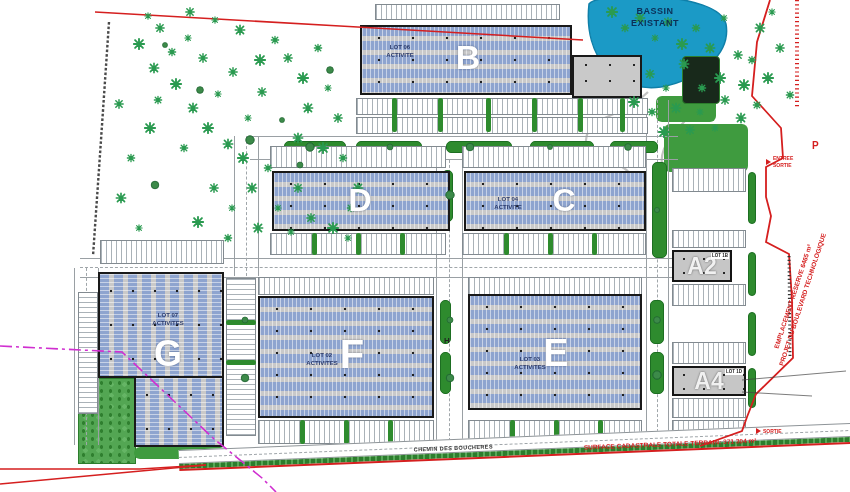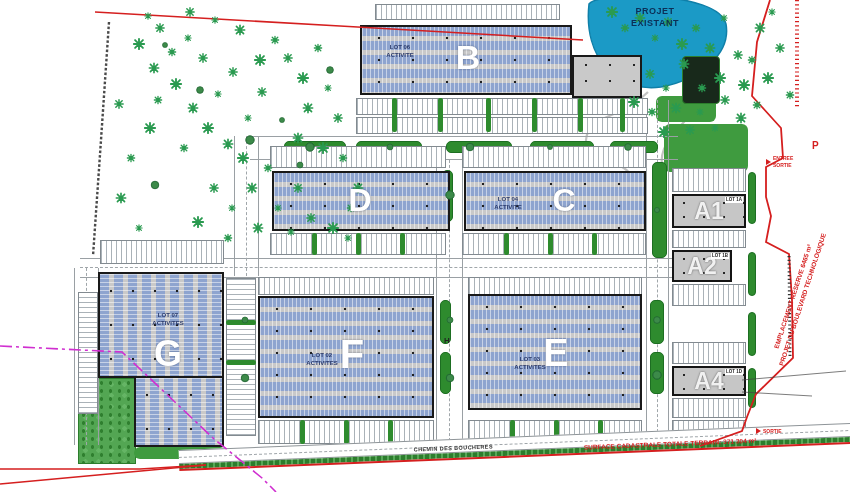--- a/index.html
+++ b/index.html
@@ -157,24 +157,20 @@
 
   <div class="bld roofH" style="left:360px;top:25px;width:212px;height:70px;"></div>
   <div class="bld roofP" style="left:572px;top:55px;width:70px;height:43px;"></div>
   <div class="bld roofH" style="left:272px;top:171px;width:178px;height:60px;"></div>
   <div class="bld roofH" style="left:464px;top:171px;width:182px;height:60px;"></div>
   <div class="bld roofH" style="left:258px;top:296px;width:176px;height:122px;"></div>
   <div class="bld roofH" style="left:468px;top:294px;width:174px;height:116px;"></div>
   <div class="bld roofV" style="left:98px;top:272px;width:126px;height:106px;"></div>
   <div class="bld roofV" style="left:134px;top:376px;width:90px;height:71px;"></div>
 
-  <div class="abld" style="left:672px;top:194px;width:74px;height:34px;">
-    <span class="albl">A1</span>
-    <span class="chip">LOT 1A</span>
-  </div>
   <div class="abld" style="left:672px;top:250px;width:60px;height:32px;">
     <span class="albl">A2</span>
     <span class="chip">LOT 1B</span>
   </div>
   <div class="abld" style="left:672px;top:366px;width:74px;height:30px;">
     <span class="albl">A4</span>
     <span class="chip">LOT 1D</span>
   </div>
 
   <div class="letter" style="left:450px;top:40px;width:36px;font-size:34px;">B</div>
@@ -188,21 +184,21 @@
 ACTIVITE</div>
   <div class="lot" style="left:480px;top:196px;width:56px;">LOT 04
 ACTIVITE</div>
   <div class="lot" style="left:294px;top:352px;width:56px;">LOT 02
 ACTIVITES</div>
   <div class="lot" style="left:502px;top:356px;width:56px;">LOT 03
 ACTIVITES</div>
   <div class="lot" style="left:136px;top:312px;width:64px;">LOT 07
 ACTIVITES</div>
 
-  <div class="pond-label" style="left:612px;top:6px;width:86px;">PROJET
+  <div class="pond-label" style="left:612px;top:6px;width:86px;">BASSIN
 EXISTANT</div>
 
   <div class="red-label" style="left:766px;top:155px;font-size:5px;display:flex;align-items:center;">
     <span class="tri"></span>
     <span style="white-space:pre-line;line-height:1.3;">ENTREE
 SORTIE</span>
   </div>
   <div class="red-label" style="left:756px;top:428px;font-size:5px;display:flex;align-items:center;">
     <span class="tri"></span>
     <span>SORTIE</span>

